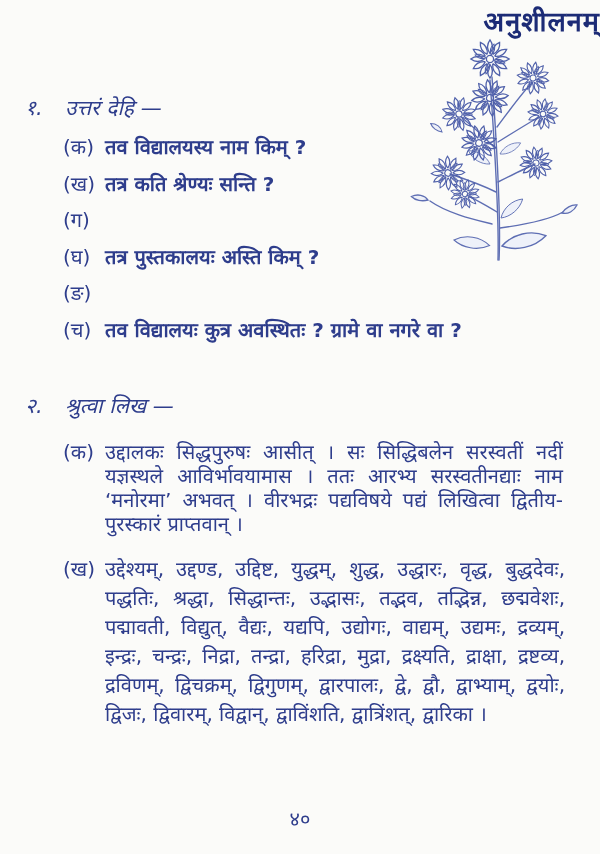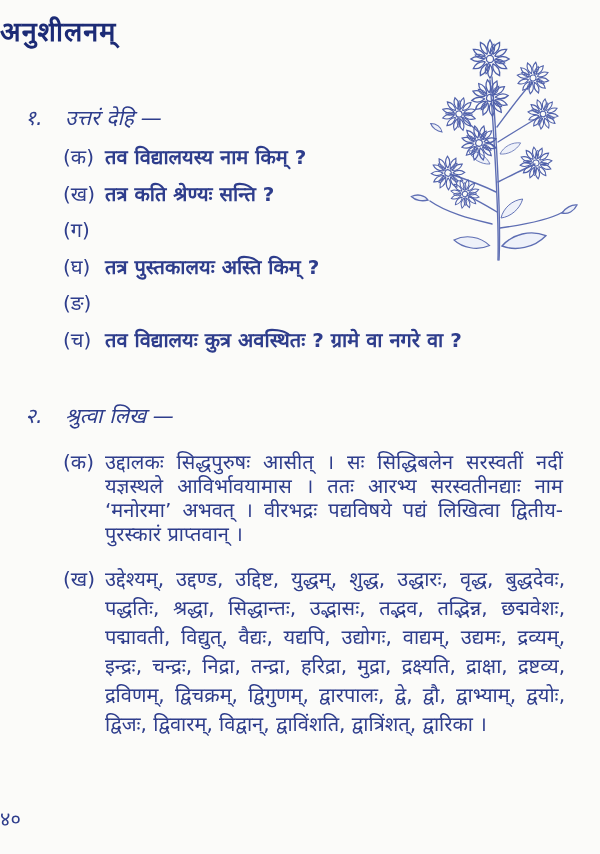--- a/index.html
+++ b/index.html
@@ -13,22 +13,22 @@
   .page{
     position:relative;
     width:600px;height:854px;
     margin:0 auto;
     background:var(--paper);
     overflow:hidden;
     font-family:"DejaVu Sans","Liberation Sans",sans-serif;
     color:var(--ink);
   }
   .page-title{
-    text-align:left;
-    padding-top:12px;
+    text-align:right;
+    padding-top:2px;
     font-size:27px;
     font-weight:bold;
     color:var(--title-ink);
     letter-spacing:1px;
   }
   .flower{
     position:absolute;
     top:32px;right:8px;
     width:190px;height:230px;
     pointer-events:none;
@@ -68,21 +68,21 @@
     line-height:24px;
   }
   .w-text{
     width:460px;
     text-align:justify;
     line-height:29px;
   }
   .page-number{
     position:absolute;
     bottom:22px;left:0;right:0;
-    text-align:left;
+    text-align:center;
     font-size:20px;
     color:var(--ink);
   }
 </style>
 </head>
 <body>
 
 <div class="page">
 
   <div class="page-title">अनुशीलनम्</div>

